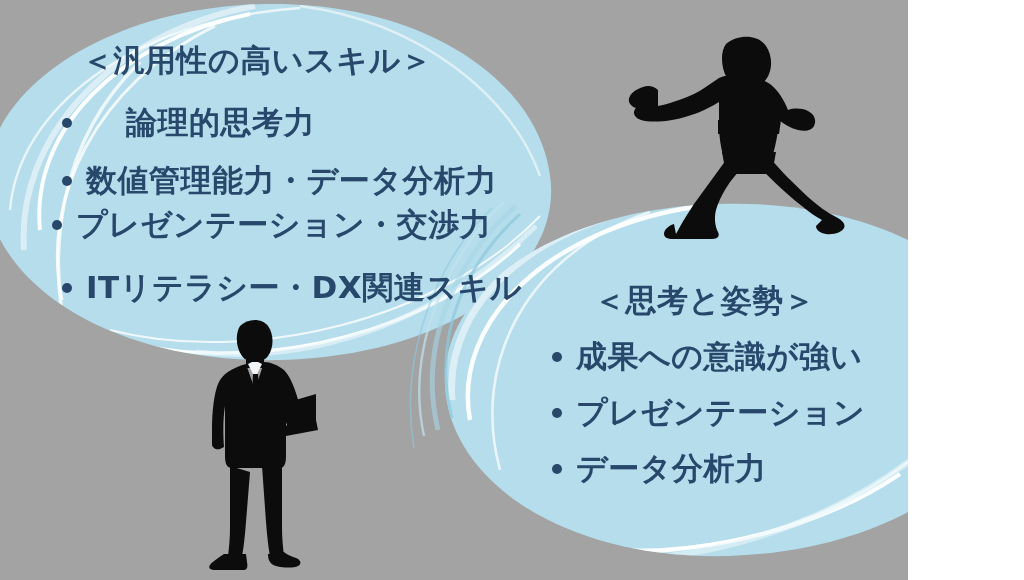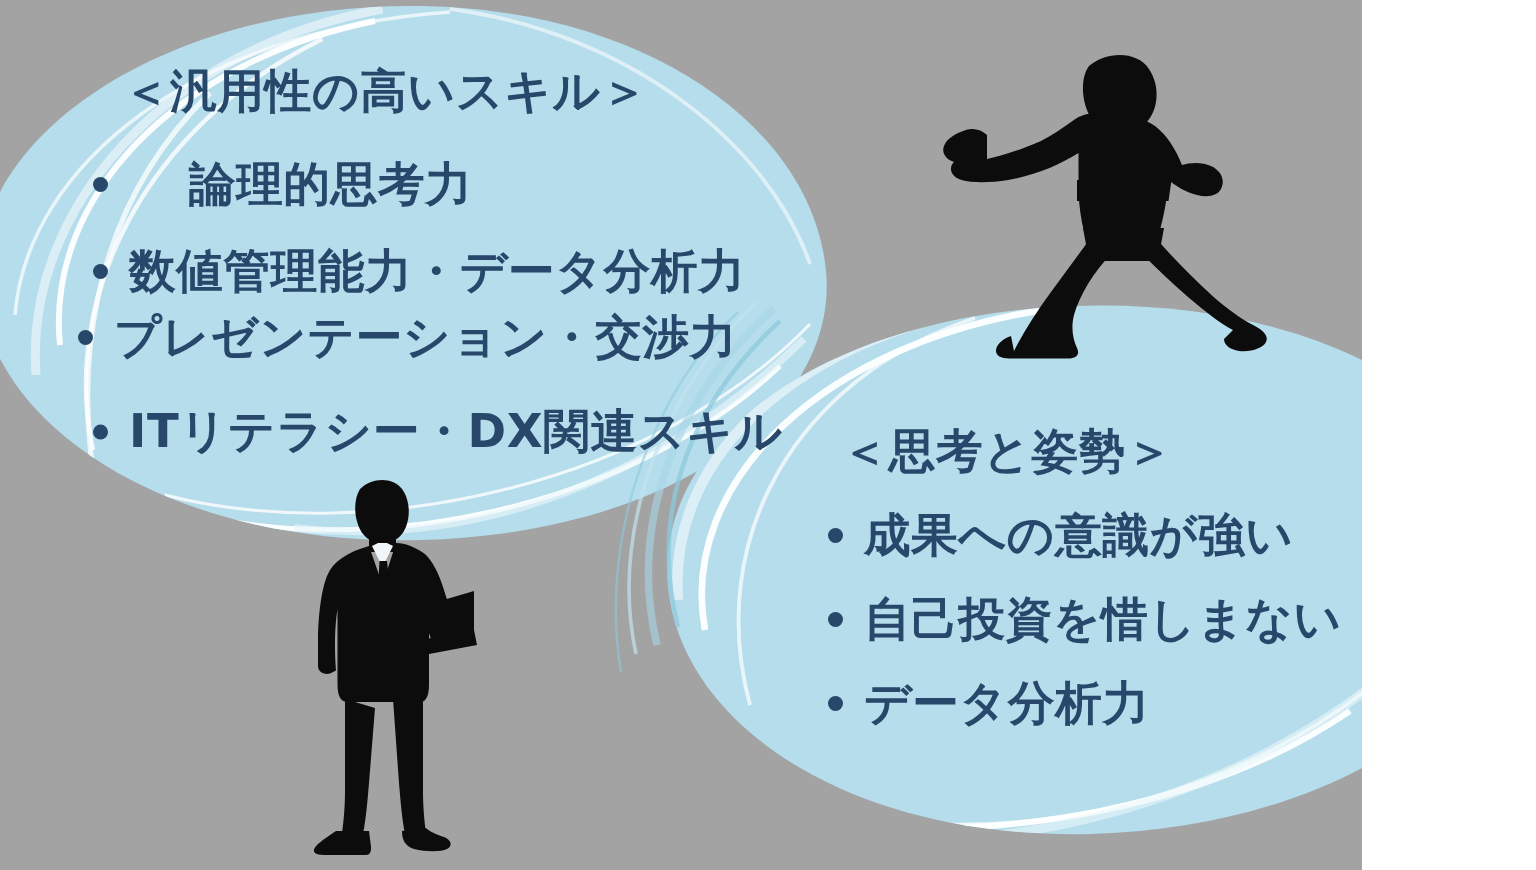--- a/index.html
+++ b/index.html
@@ -141,30 +141,30 @@
       <span class="bullet-label">プレゼンテーション・交渉力</span>
     </div>
 
     <div class="bullet-row" style="left:62px; top:256px;margin-top:11px;">
       <span class="bullet-dot"></span>
       <span class="bullet-label">ITリテラシー・DX関連スキル</span>
     </div>
   </div>
 
   <div>
-    <div class="txt heading" style="left:561px; top:280px;">＜思考と姿勢＞</div>
+    <div class="txt heading" style="left:594px; top:280px;">＜思考と姿勢＞</div>
 
     <div class="bullet-row" style="left:552px; top:336px;">
       <span class="bullet-dot"></span>
       <span class="bullet-label">成果への意識が強い</span>
     </div>
 
     <div class="bullet-row" style="left:552px; top:392px;">
       <span class="bullet-dot"></span>
-      <span class="bullet-label">自己投資を惜しまない</span>
+      <span class="bullet-label">プレゼンテーション</span>
     </div>
 
     <div class="bullet-row" style="left:552px; top:448px;">
       <span class="bullet-dot"></span>
       <span class="bullet-label">データ分析力</span>
     </div>
   </div>
 
   <svg class="fig" style="left:618px; top:28px;" width="235" height="215" viewBox="0 0 235 215" xmlns="http://www.w3.org/2000/svg">
     <g fill="#0c0c0c">

